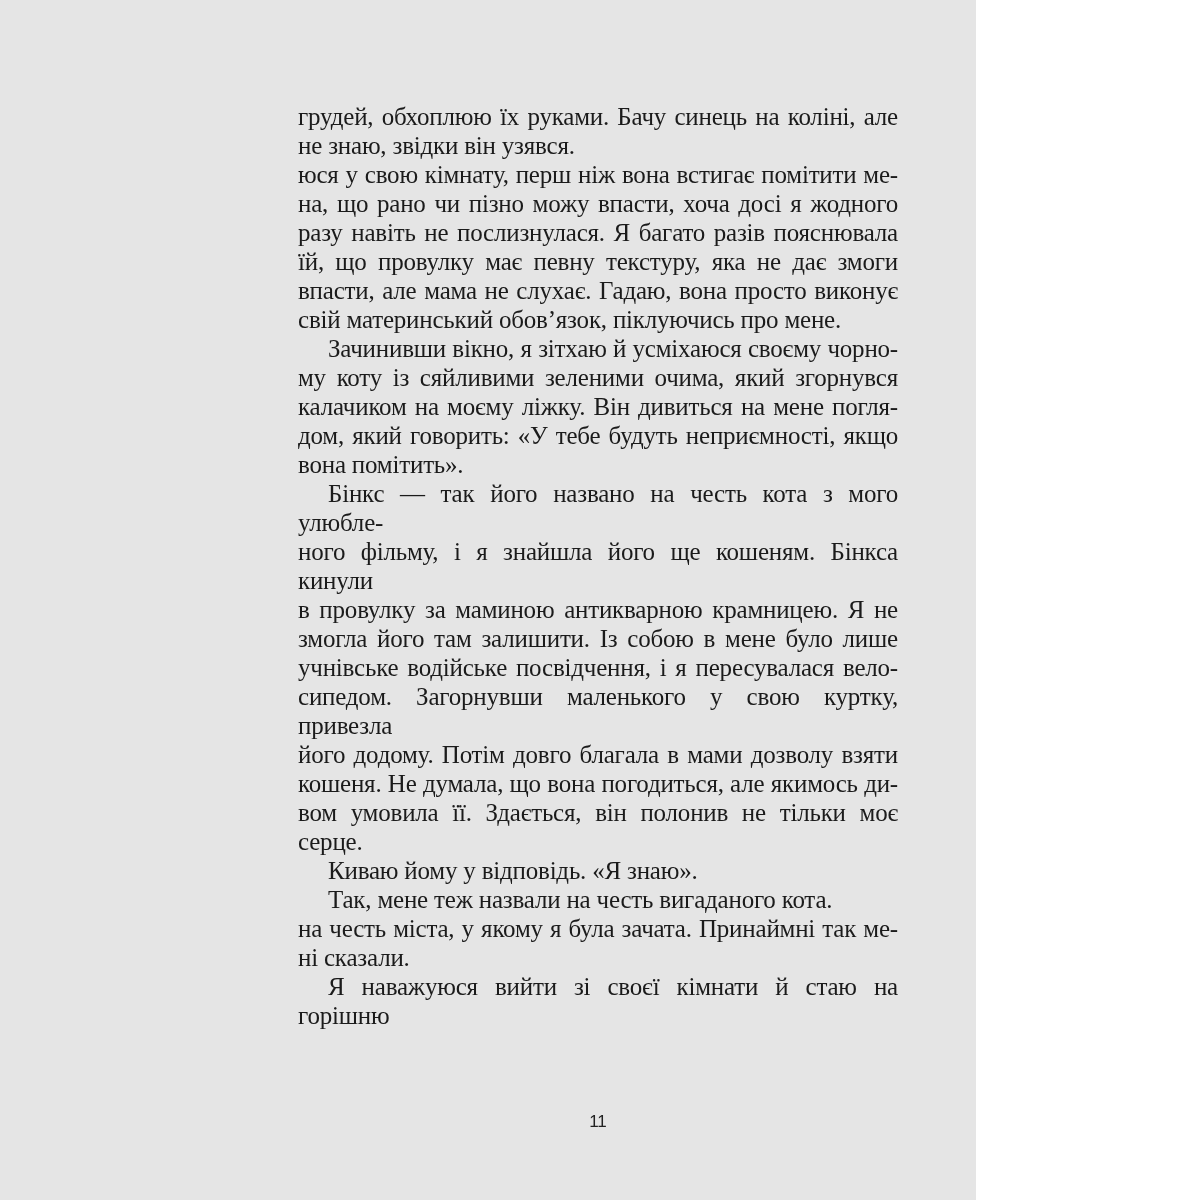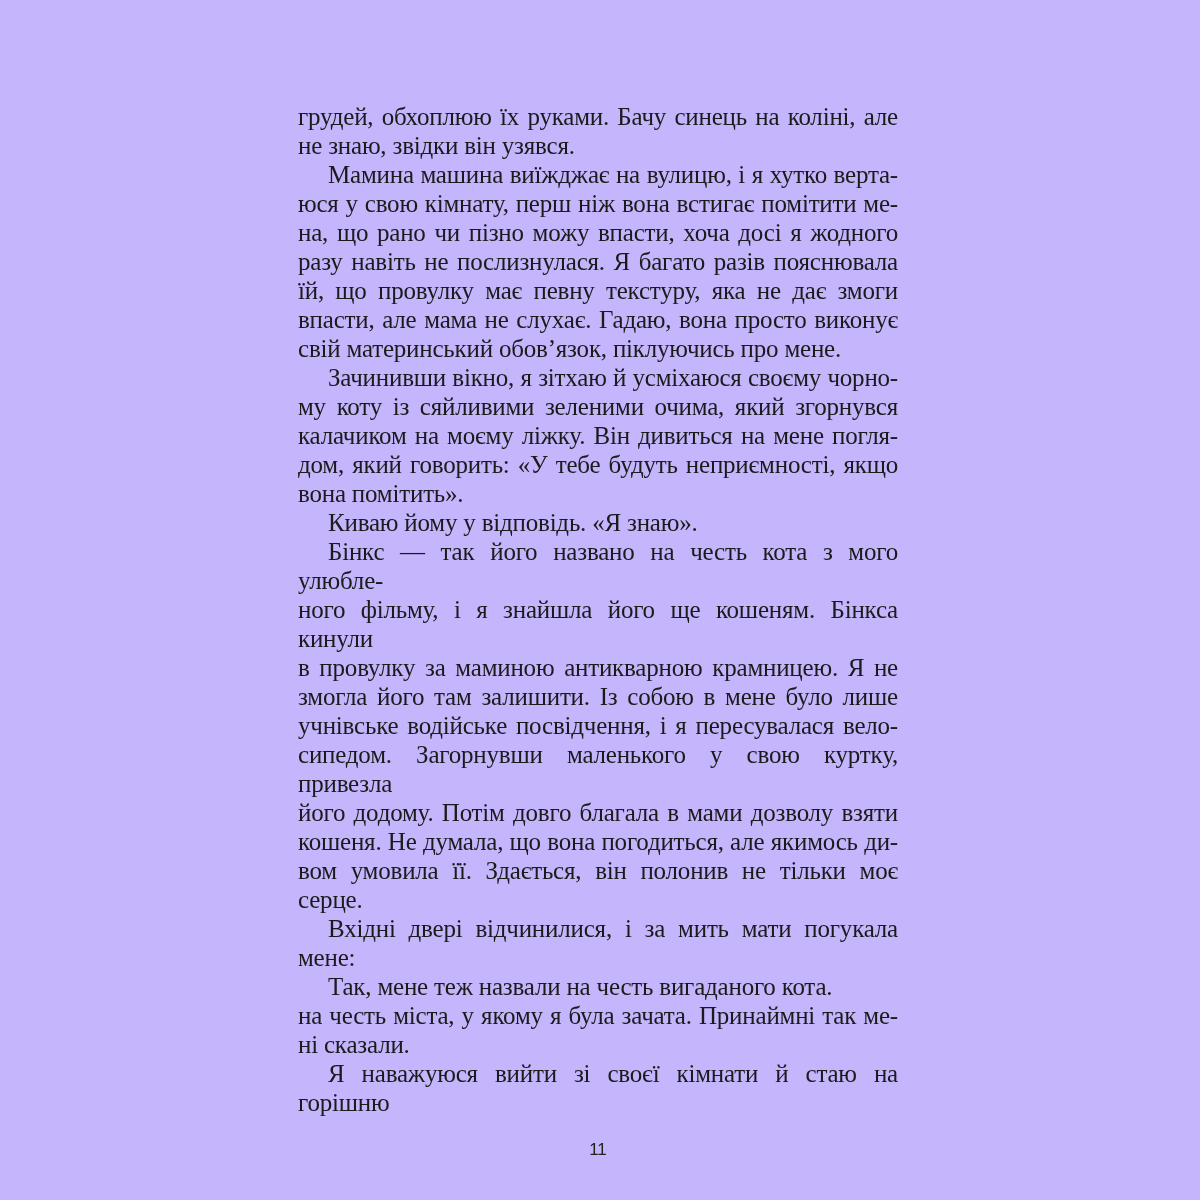--- a/index.html
+++ b/index.html
@@ -2,23 +2,23 @@
 <html><head>
 <meta charset="utf-8">
 <style>
   html, body {
     margin: 0;
     padding: 0;
     background: #ffffff;
   }
   .book-page {
     position: relative;
-    width: 1200px;
+    width: 976px;
     height: 1200px;
-    background: #c4b5fd;
+    background: #e5e5e5;
     overflow: hidden;
     font-family: "Liberation Serif", "DejaVu Serif", serif;
     color: #1b1b1b;
   }
   .page-text {
     position: absolute;
     left: 298px;
     top: 102px;
     width: 600px;
   }
@@ -37,70 +37,66 @@
   }
   .line.last {
     text-align-last: left;
   }
   .line.indent {
     text-indent: 30px;
   }
   .page-number {
     position: absolute;
     left: 298px;
-    top: 1140px;
+    top: 1112px;
     width: 600px;
     text-align: center;
     font-family: "Liberation Sans", "DejaVu Sans", sans-serif;
     font-size: 17px;
     line-height: 20px;
     color: #222222;
   }
 </style>
 </head>
 <body>
 
 <div class="book-page">
   <div class="page-text">
       <div class="para">
         <div class="line">грудей, обхоплюю їх руками. Бачу синець на коліні, але</div>
         <div class="line last">не знаю, звідки він узявся.</div>
       </div>
       <div class="para">
-        <div class="line indent">Мамина машина виїжджає на вулицю, і я хутко верта-</div>
         <div class="line">юся у свою кімнату, перш ніж вона встигає помітити ме-</div>
         <div class="line">на, що рано чи пізно можу впасти, хоча досі я жодного</div>
         <div class="line">разу навіть не послизнулася. Я багато разів пояснювала</div>
         <div class="line">їй, що провулку має певну текстуру, яка не дає змоги</div>
         <div class="line">впасти, але мама не слухає. Гадаю, вона просто виконує</div>
         <div class="line last">свій материнський обов’язок, піклуючись про мене.</div>
       </div>
       <div class="para">
         <div class="line indent">Зачинивши вікно, я зітхаю й усміхаюся своєму чорно-</div>
         <div class="line">му коту із сяйливими зеленими очима, який згорнувся</div>
         <div class="line">калачиком на моєму ліжку. Він дивиться на мене погля-</div>
         <div class="line">дом, який говорить: «У тебе будуть неприємності, якщо</div>
         <div class="line last">вона помітить».</div>
       </div>
       <div class="para">
-        <div class="line indent last">Киваю йому у відповідь. «Я знаю».</div>
-      </div>
-      <div class="para">
         <div class="line indent">Бінкс — так його названо на честь кота з мого улюбле-</div>
         <div class="line">ного фільму, і я знайшла його ще кошеням. Бінкса кинули</div>
         <div class="line">в провулку за маминою антикварною крамницею. Я не</div>
         <div class="line">змогла його там залишити. Із собою в мене було лише</div>
         <div class="line">учнівське водійське посвідчення, і я пересувалася вело-</div>
         <div class="line">сипедом. Загорнувши маленького у свою куртку, привезла</div>
         <div class="line">його додому. Потім довго благала в мами дозволу взяти</div>
         <div class="line">кошеня. Не думала, що вона погодиться, але якимось ди-</div>
         <div class="line last">вом умовила її. Здається, він полонив не тільки моє серце.</div>
       </div>
       <div class="para">
-        <div class="line indent last">Вхідні двері відчинилися, і за мить мати погукала мене:</div>
+        <div class="line indent last">Киваю йому у відповідь. «Я знаю».</div>
       </div>
       <div class="para">
         <div class="line indent last">Так, мене теж назвали на честь вигаданого кота.</div>
       </div>
       <div class="para">
         <div class="line">на честь міста, у якому я була зачата. Принаймні так ме-</div>
         <div class="line last">ні сказали.</div>
       </div>
       <div class="para">
         <div class="line indent">Я наважуюся вийти зі своєї кімнати й стаю на горішню</div>

